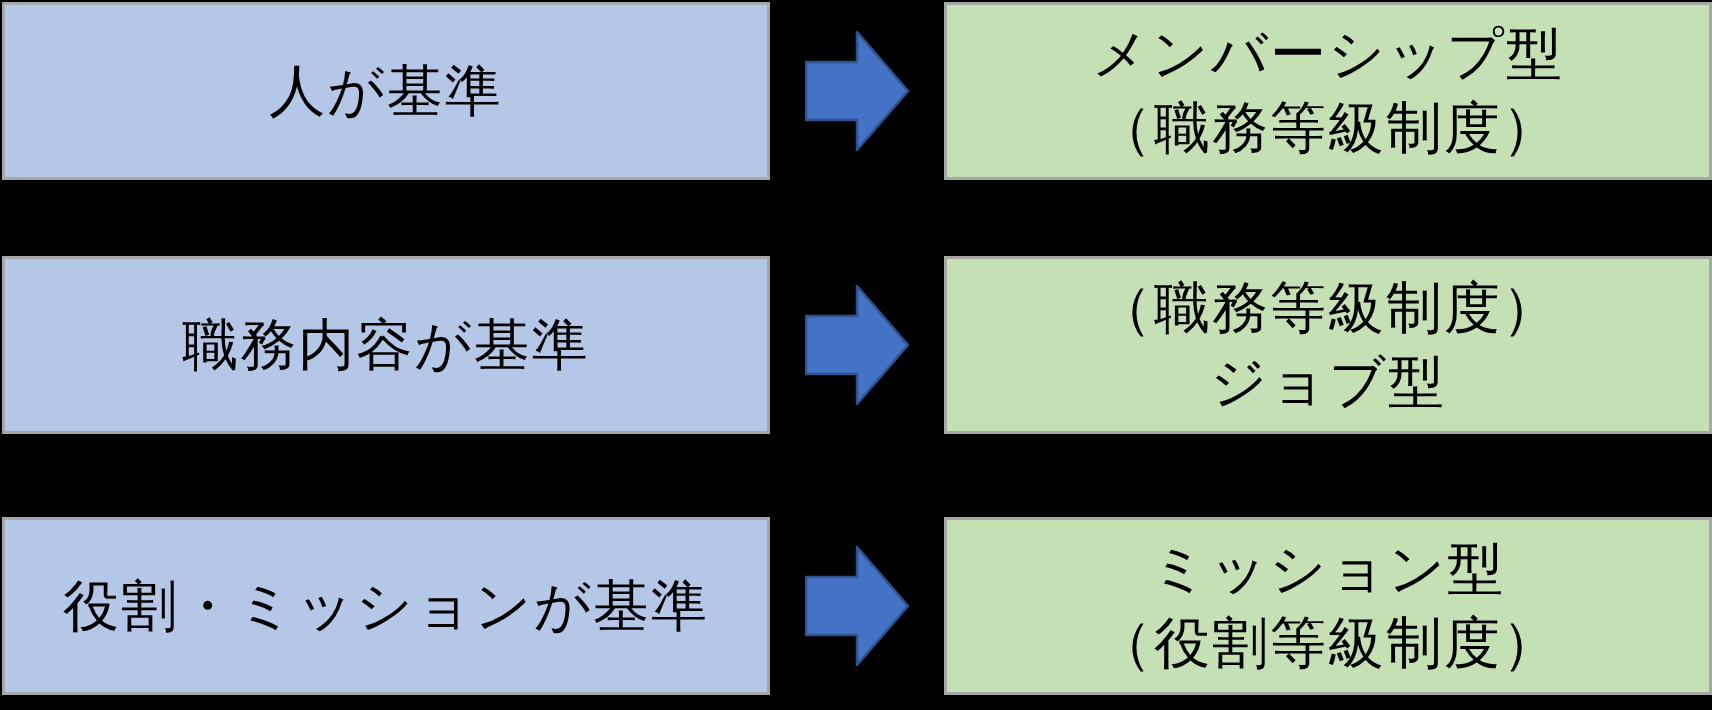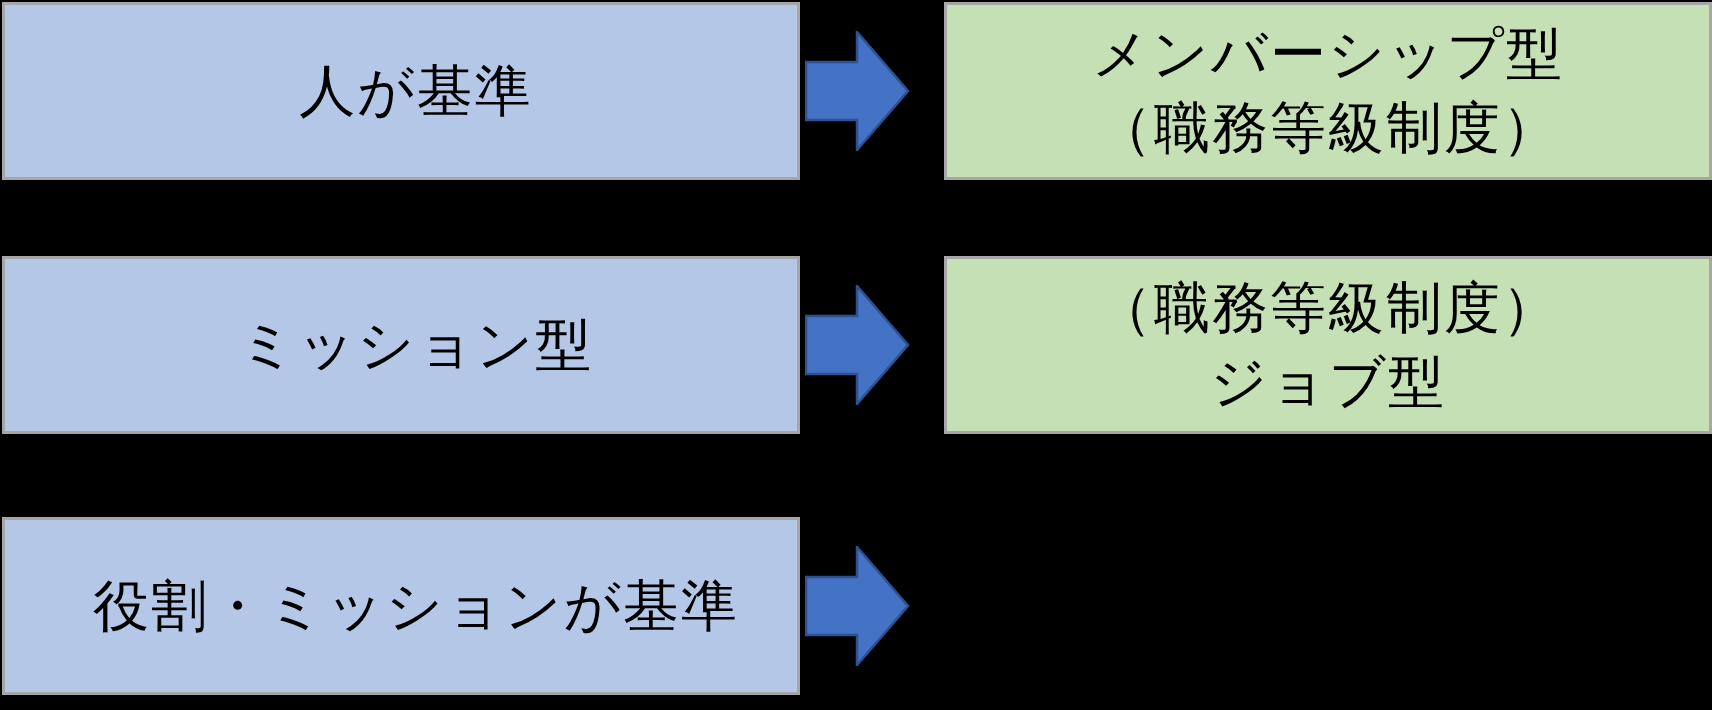--- a/index.html
+++ b/index.html
@@ -31,21 +31,20 @@
     left: 2px;
     top: 0;
     width: 762px;
     height: 172px;
     background: var(--source-box-fill, #b4c7e7);
     border: 3px solid var(--box-border, #a6a6a6);
     display: flex;
     align-items: center;
     justify-content: center;
     text-align: left;
-    padding-left: 30px;
   }
   .source-box .label {
     font-size: 56px;
     letter-spacing: 2px;
     line-height: 1.2;
     white-space: nowrap;
   }
 
   .arrow {
     position: absolute;
@@ -96,33 +95,37 @@
       <polygon points="1,31 52,31 52,1 103,60 52,119 52,89 1,89"></polygon>
     </svg>
     <div class="target-box">
       <div class="line">メンバーシップ型</div>
       <div class="line">（職務等級制度）</div>
     </div>
   </div>
 
   <div class="row row-1">
     <div class="source-box">
-      <span class="label">ミッション型</span>
+      <span class="label">職務内容が基準</span>
     </div>
     <svg class="arrow" viewBox="0 0 105 120" aria-hidden="true">
       <polygon points="1,31 52,31 52,1 103,60 52,119 52,89 1,89"></polygon>
     </svg>
     <div class="target-box">
       <div class="line">（職務等級制度）</div>
       <div class="line">ジョブ型</div>
     </div>
   </div>
 
   <div class="row row-2">
     <div class="source-box">
       <span class="label">役割・ミッションが基準</span>
     </div>
     <svg class="arrow" viewBox="0 0 105 120" aria-hidden="true">
       <polygon points="1,31 52,31 52,1 103,60 52,119 52,89 1,89"></polygon>
     </svg>
+    <div class="target-box">
+      <div class="line">ミッション型</div>
+      <div class="line">（役割等級制度）</div>
+    </div>
   </div>
 
 </div>
 
 </body></html>

